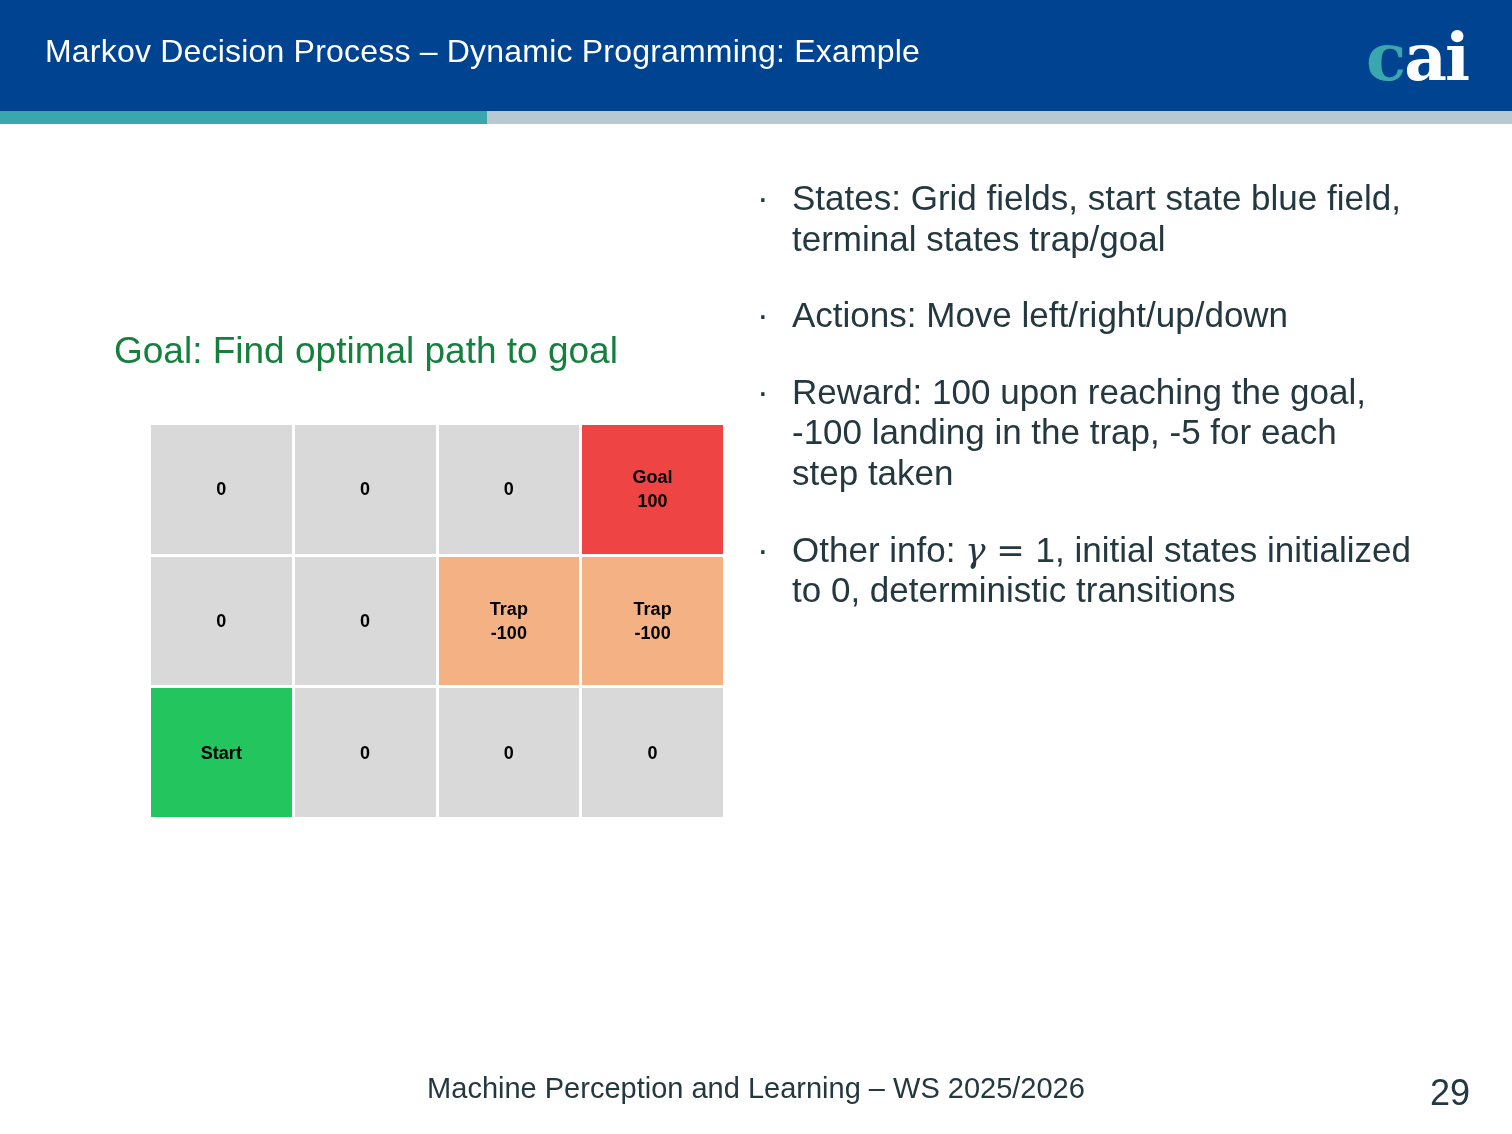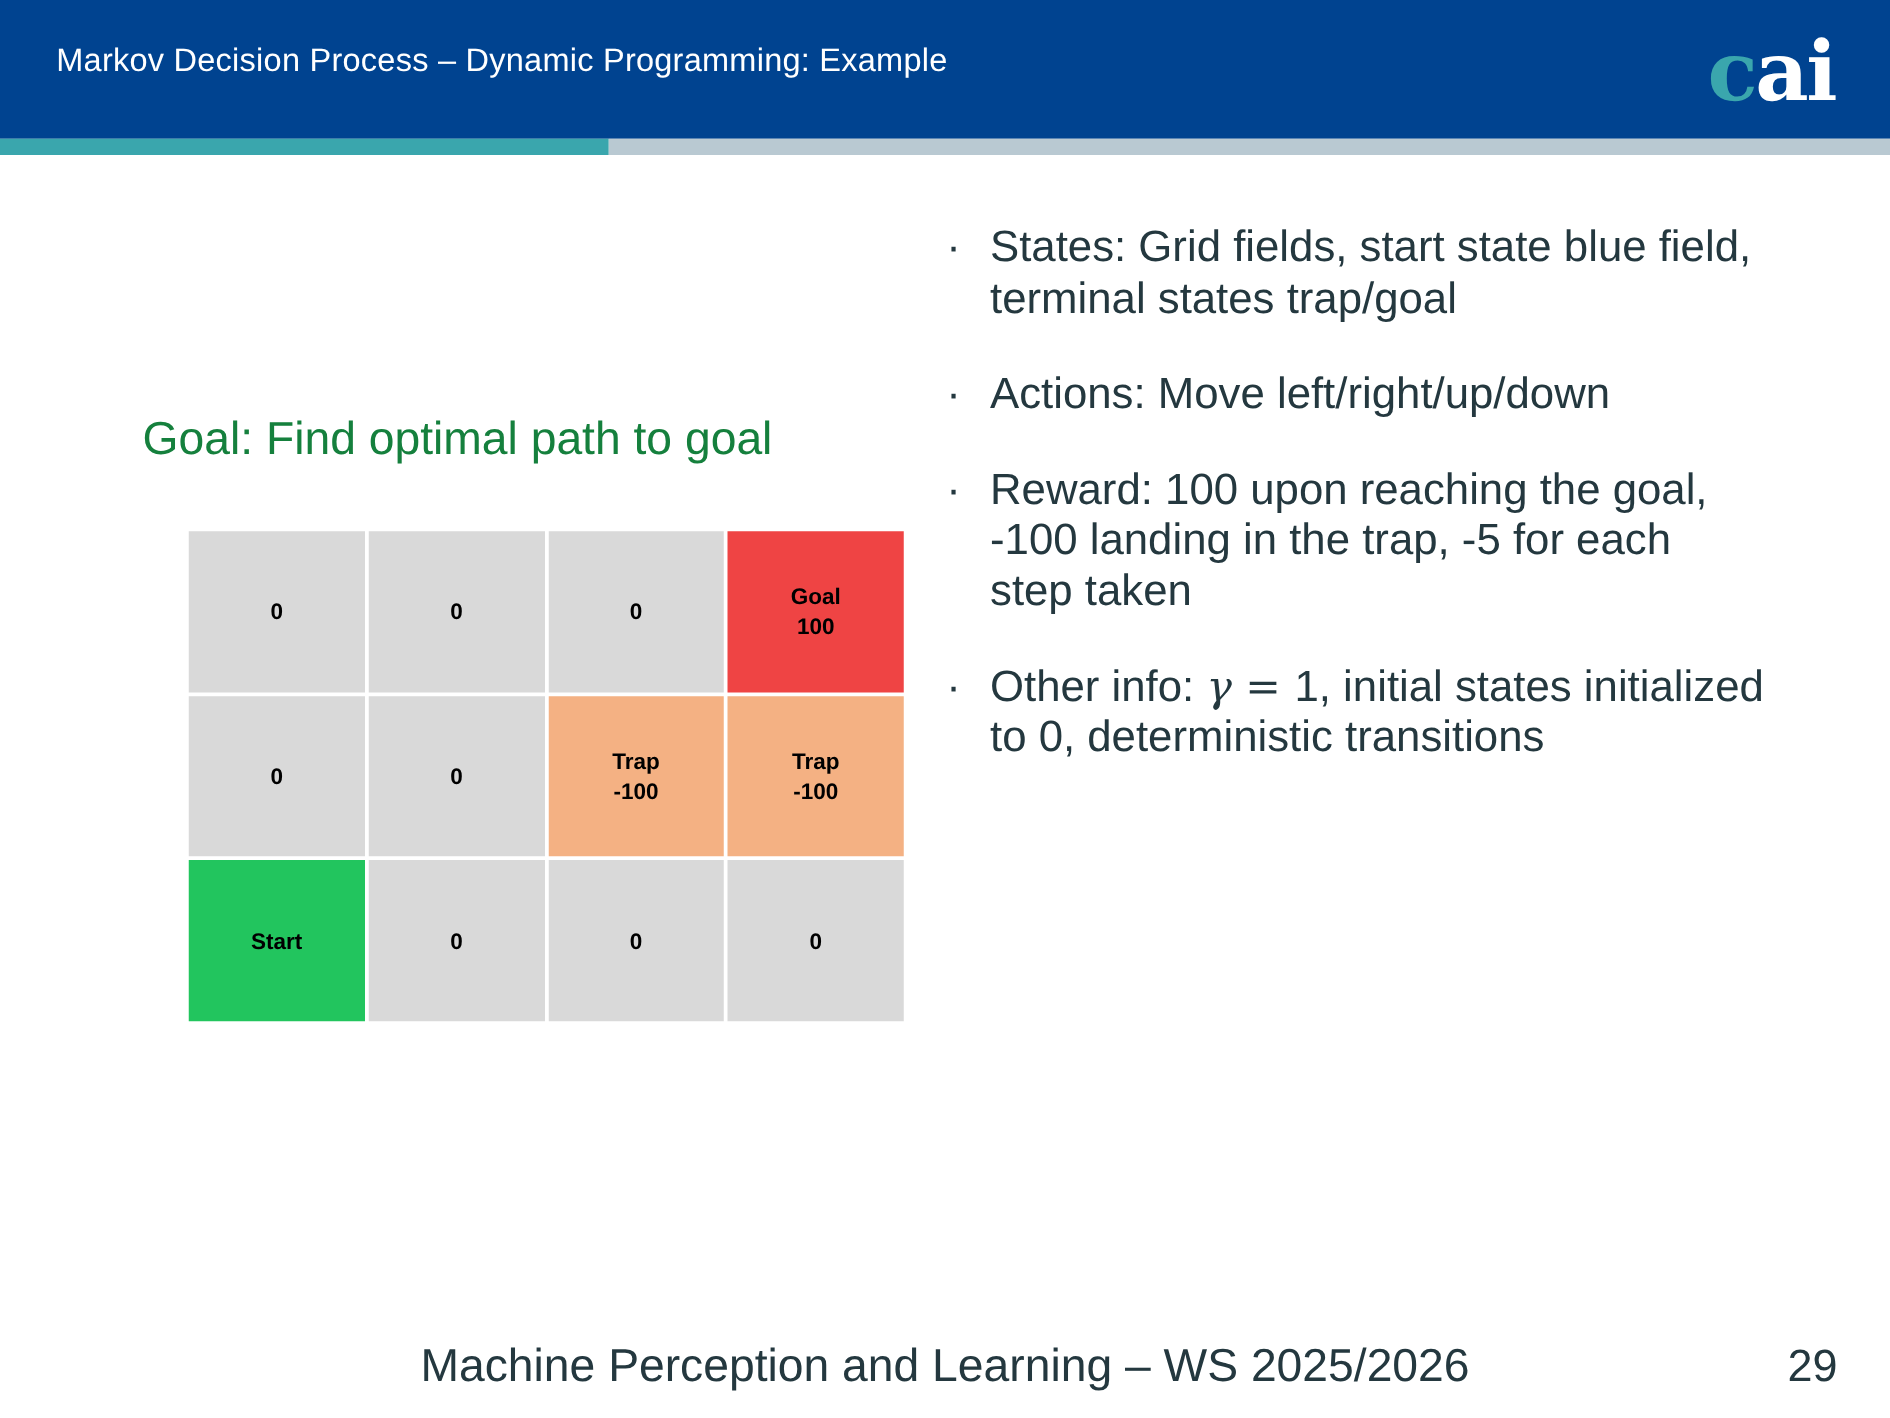--- a/index.html
+++ b/index.html
@@ -26,21 +26,21 @@
     position: absolute;
     left: 0; top: 0;
     width: 1512px;
     height: 111px;
     background: #004390;
   }
   .slide-title {
     position: absolute;
     left: 45px;
     top: 33px;
-    font-size: 26px;
+    font-size: 32px;
     font-weight: 400;
     color: #ffffff;
     letter-spacing: 0.2px;
     white-space: nowrap;
   }
   .logo {
     position: absolute;
     right: 44px;
     top: 26px;
     font-size: 66px;
@@ -139,21 +139,21 @@
     font-size: 34px;
   }
 
   
   .footer-text {
     position: absolute;
     left: 0;
     top: 1072px;
     width: 1512px;
     text-align: center;
-    font-size: 37px;
+    font-size: 29px;
     color: #24383f;
   }
   .footer-page {
     position: absolute;
     right: 42px;
     top: 1072px;
     font-size: 36px;
     color: #24383f;
   }
 </style>

